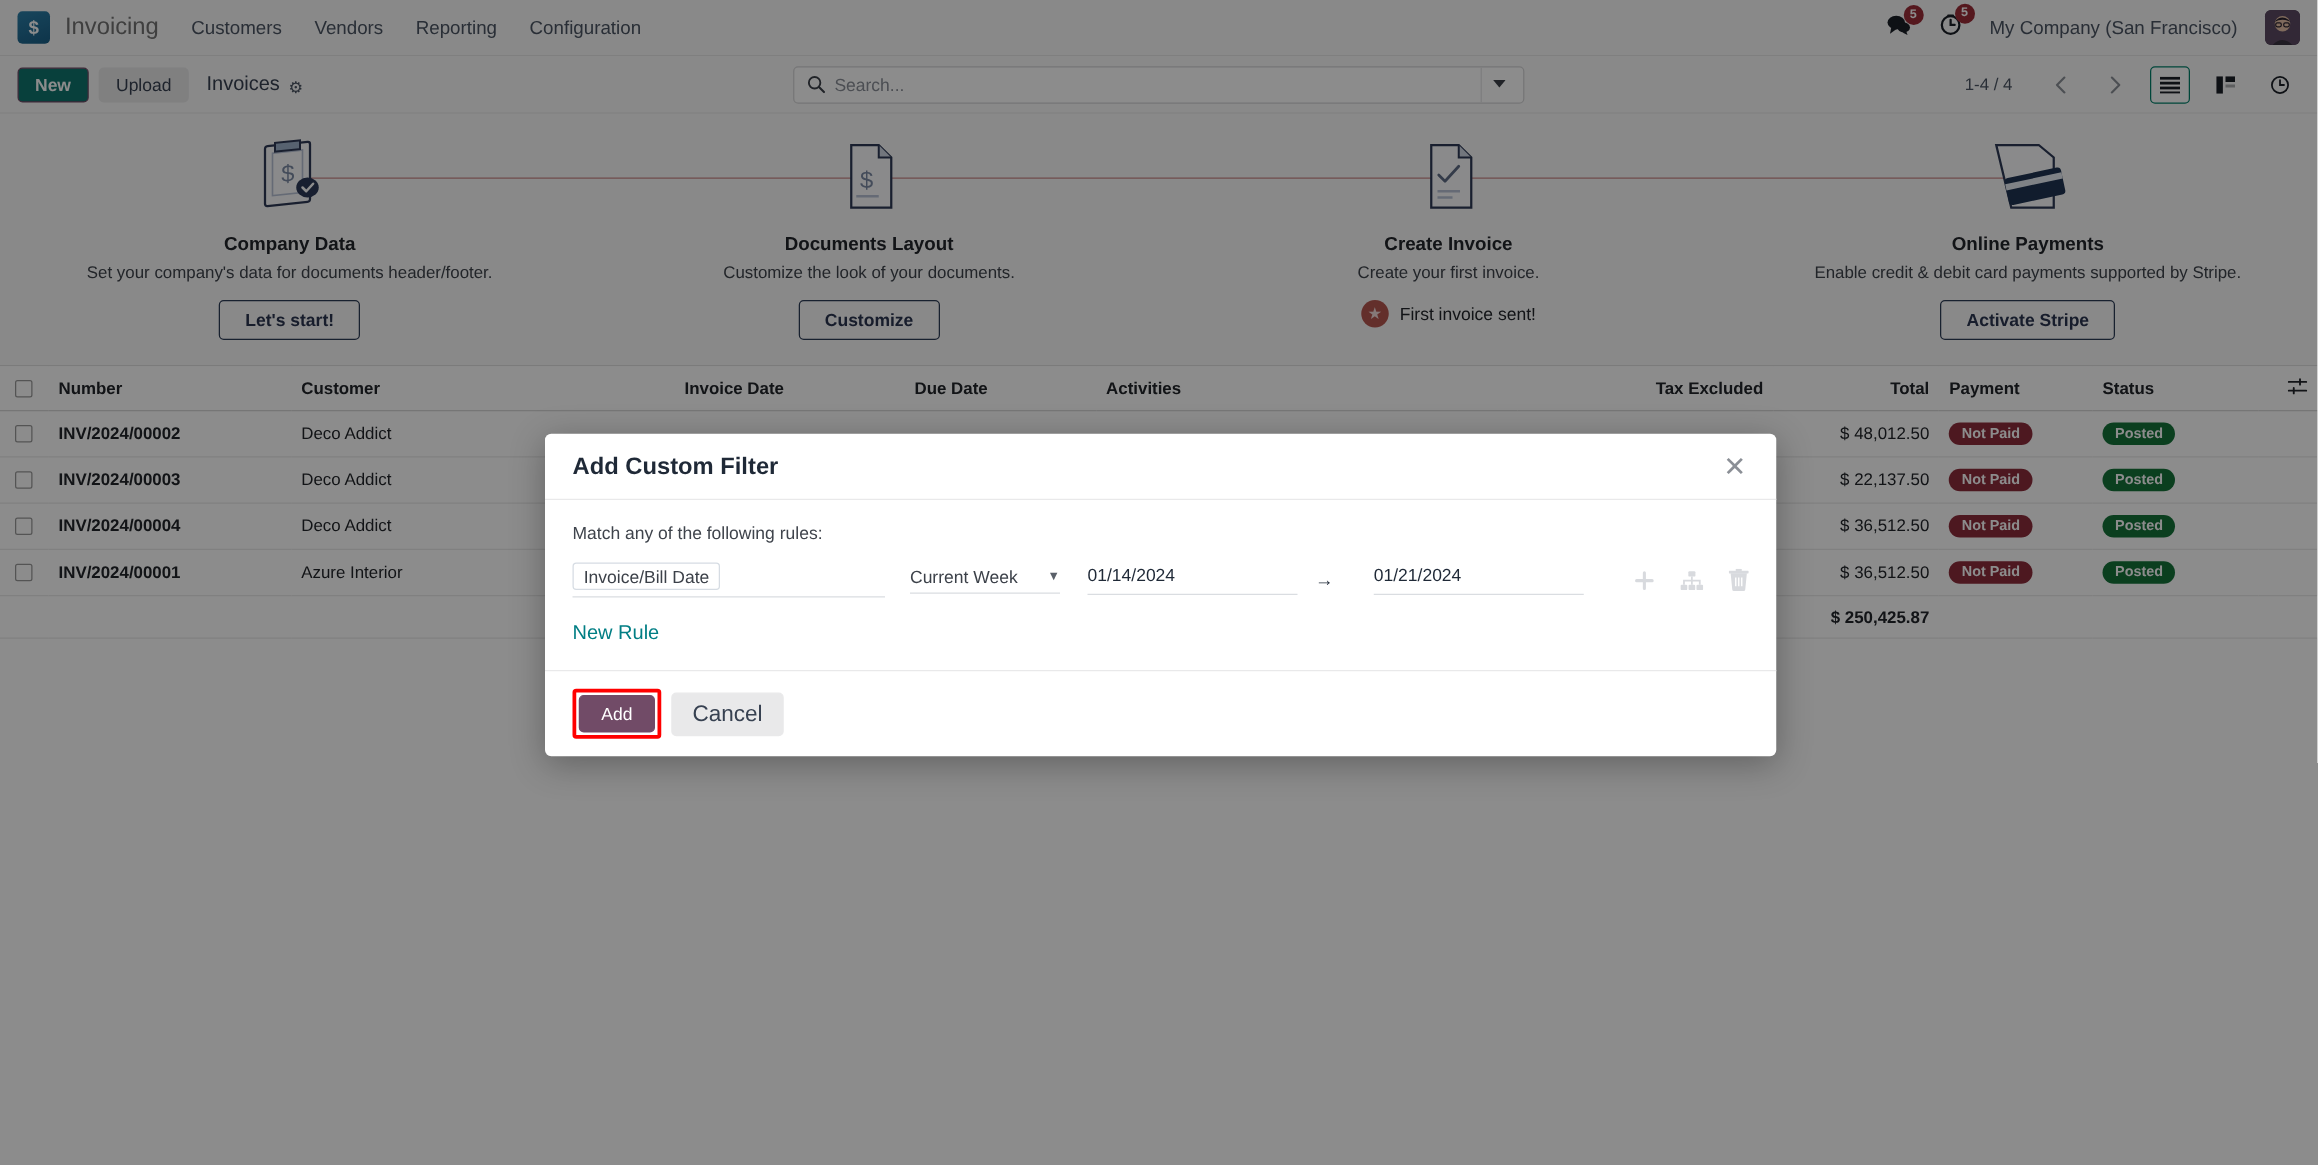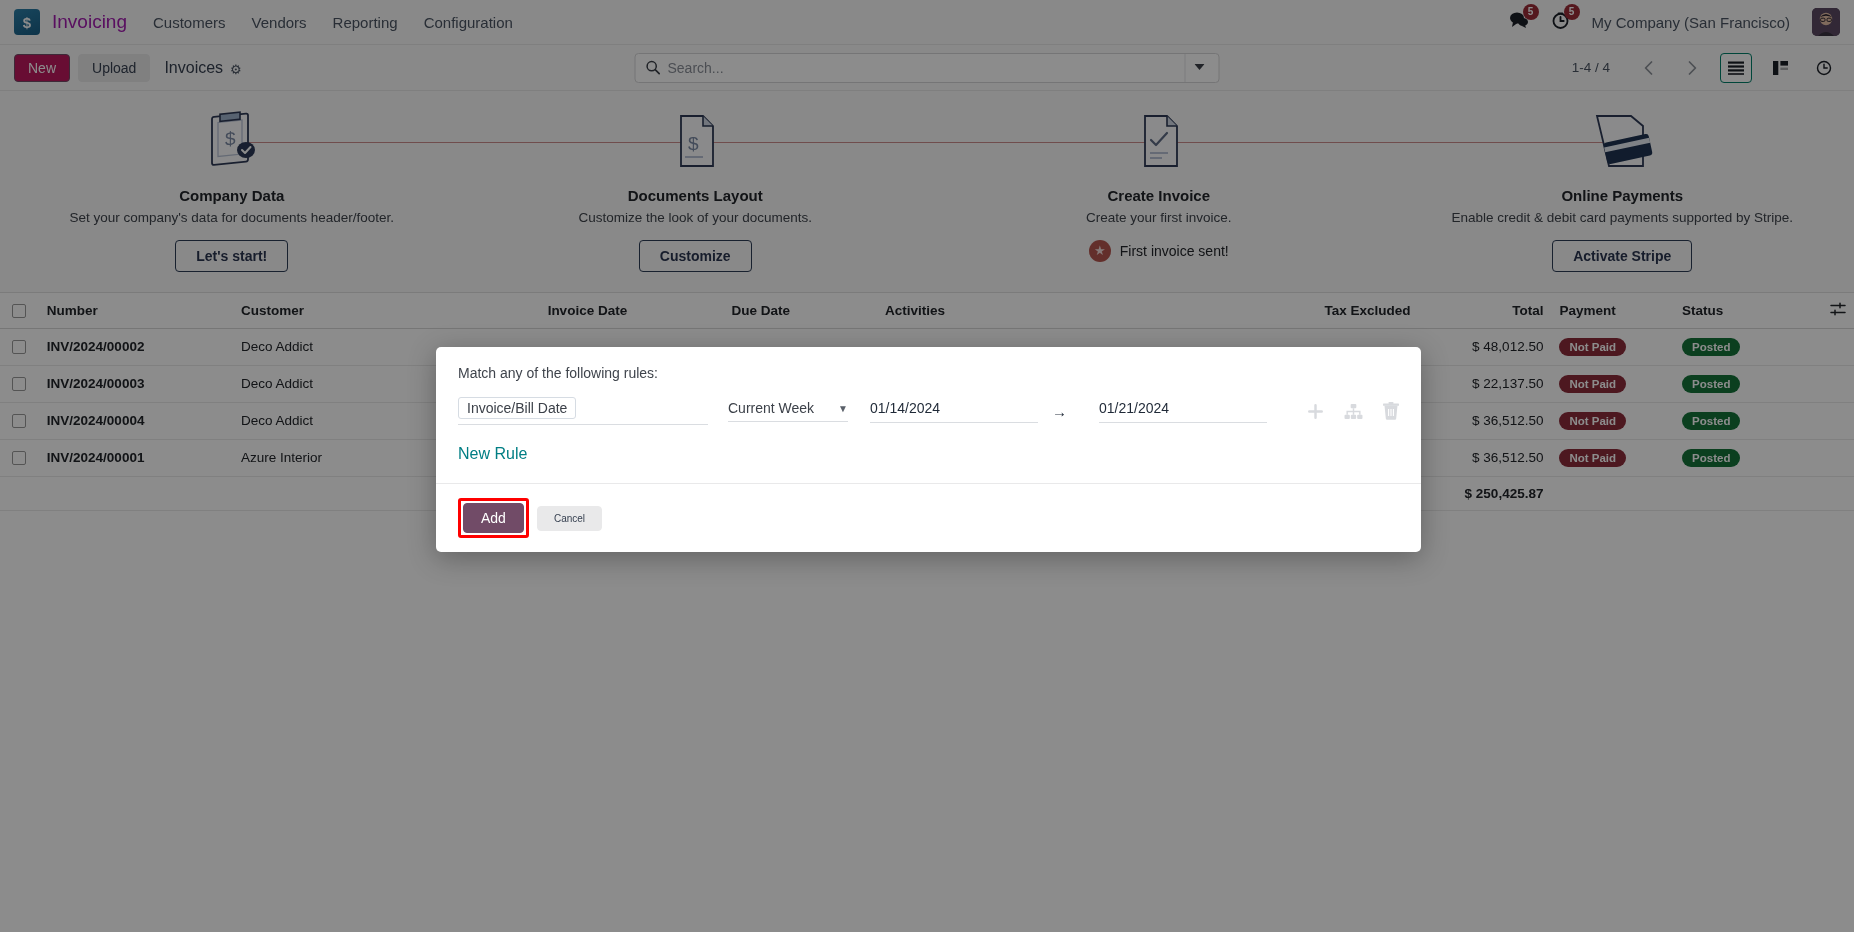--- a/index.html
+++ b/index.html
@@ -27,21 +27,21 @@
     position: relative; z-index: 1;
   }
   .brand-logo {
     width: 26px; height: 26px; border-radius: 4px;
     background: linear-gradient(160deg,#2b7fa8 0%, #1a5f86 100%);
     display: flex; align-items: center; justify-content: center;
     color: #fff; font-weight: 700; font-size: 15px;
     margin-right: 12px; flex: none;
   }
   .app-name {
-    font-size: 19px; color: #a21caf; margin-right: 26px;
+    font-size: 19px; color: #737373; margin-right: 26px;
     white-space: nowrap;
   }
   .nav-item {
     font-size: 15px; color: #4b5563; margin-right: 26px;
     white-space: nowrap; cursor: pointer;
   }
   .nav-right { margin-left: auto; display: flex; align-items: center; gap: 22px; }
   .icon-badge { position: relative; display: flex; align-items: center; }
   .badge {
     position: absolute; top: -7px; right: -10px;
@@ -57,23 +57,23 @@
   }
 
   
   .control-panel {
     height: 46px; background: #f9f9f9;
     border-bottom: 1px solid #e7e7e7;
     display: flex; align-items: center; padding: 0 14px;
     position: relative; z-index: 1;
   }
   .btn-new {
-    background: #be185d; color: #fff; border: 1px solid #714b67;
+    background: #0f766e; color: #fff; border: 1px solid #714b67;
     font-size: 14px; padding: 5px 13px; border-radius: 4px;
-    cursor: pointer; white-space: nowrap;
+    cursor: pointer; white-space: nowrap; font-weight: bold;
   }
   .btn-upload {
     background: #e9e9ea; color: #374151; border: 1px solid #e9e9ea;
     font-size: 14px; padding: 5px 13px; border-radius: 4px;
     margin-left: 8px; cursor: pointer; white-space: nowrap;
   }
   .breadcrumb {
     font-size: 16px; color: #374151; margin-left: 14px;
     display: flex; align-items: flex-end; gap: 7px; white-space: nowrap;
   }
@@ -242,21 +242,21 @@
   .highlight-box {
     border: 3px solid #ff0000; border-radius: 3px;
     padding: 2px; display: inline-flex;
   }
   .btn-add {
     background: #714b67; color: #fff; border: 1px solid #714b67;
     font-size: 14px; padding: 6px 17px; border-radius: 4px; cursor: pointer;
   }
   .btn-cancel {
     background: #e9e9ea; color: #374151; border: 1px solid #e9e9ea;
-    font-size: 10px; padding: 6px 16px; border-radius: 4px; cursor: pointer;
+    font-size: 18px; padding: 6px 16px; border-radius: 4px; cursor: pointer;
   }
 </style>
 </head>
 <body>
 
 <div class="app">
 
   <div class="navbar">
     <div class="brand-logo">
       <span>$</span>
@@ -533,20 +533,24 @@
           <td class="c-sta"></td>
           <td class="c-cfg"></td>
         </tr>
       </tbody>
     </table>
   </div>
 
   <div class="backdrop"></div>
 
   <div class="modal">
+    <div class="modal-header">
+      <div class="modal-title">Add Custom Filter</div>
+      <div class="modal-close">✕</div>
+    </div>
 
     <div class="modal-body">
       <div class="match-label">Match any of the following rules:</div>
 
       <div class="rule-row">
         <div class="field-chip-wrap">
           <span class="field-chip">Invoice/Bill Date</span>
         </div>
 
         <div class="op-select-wrap">

